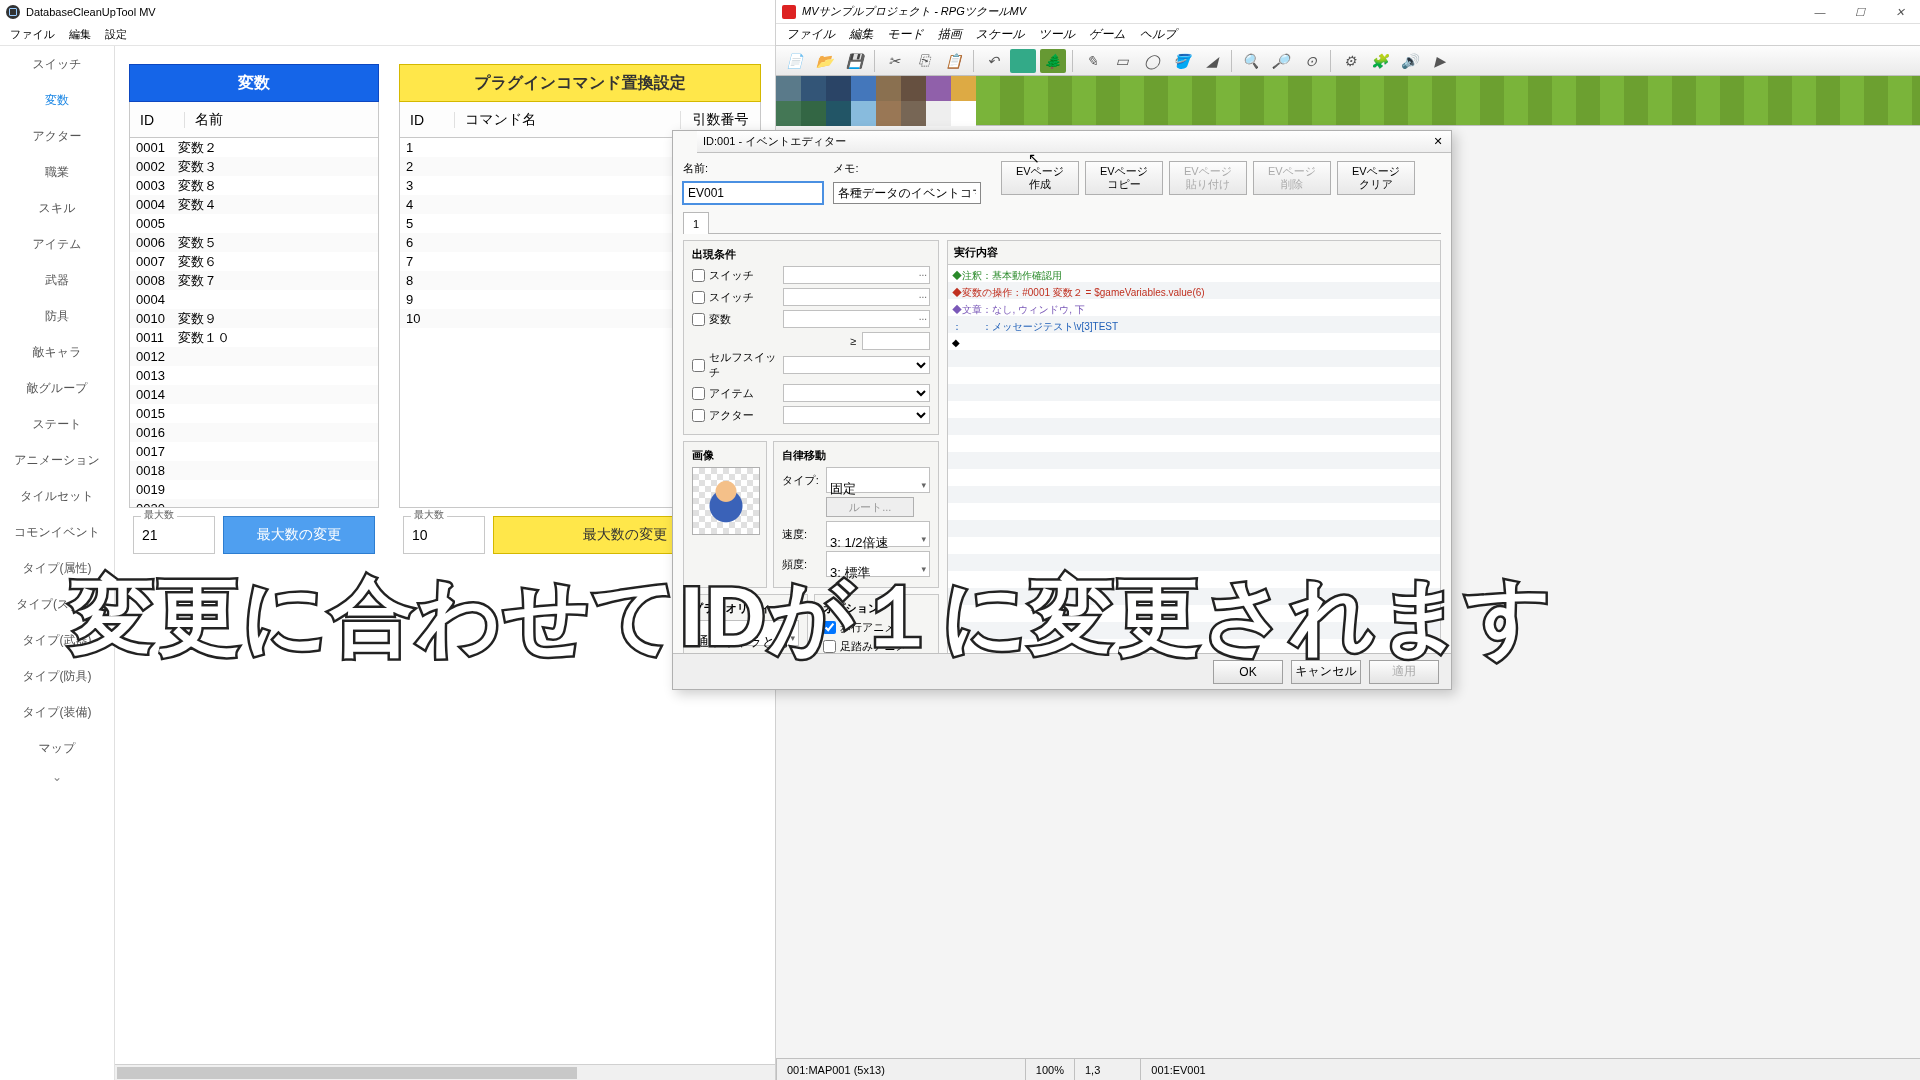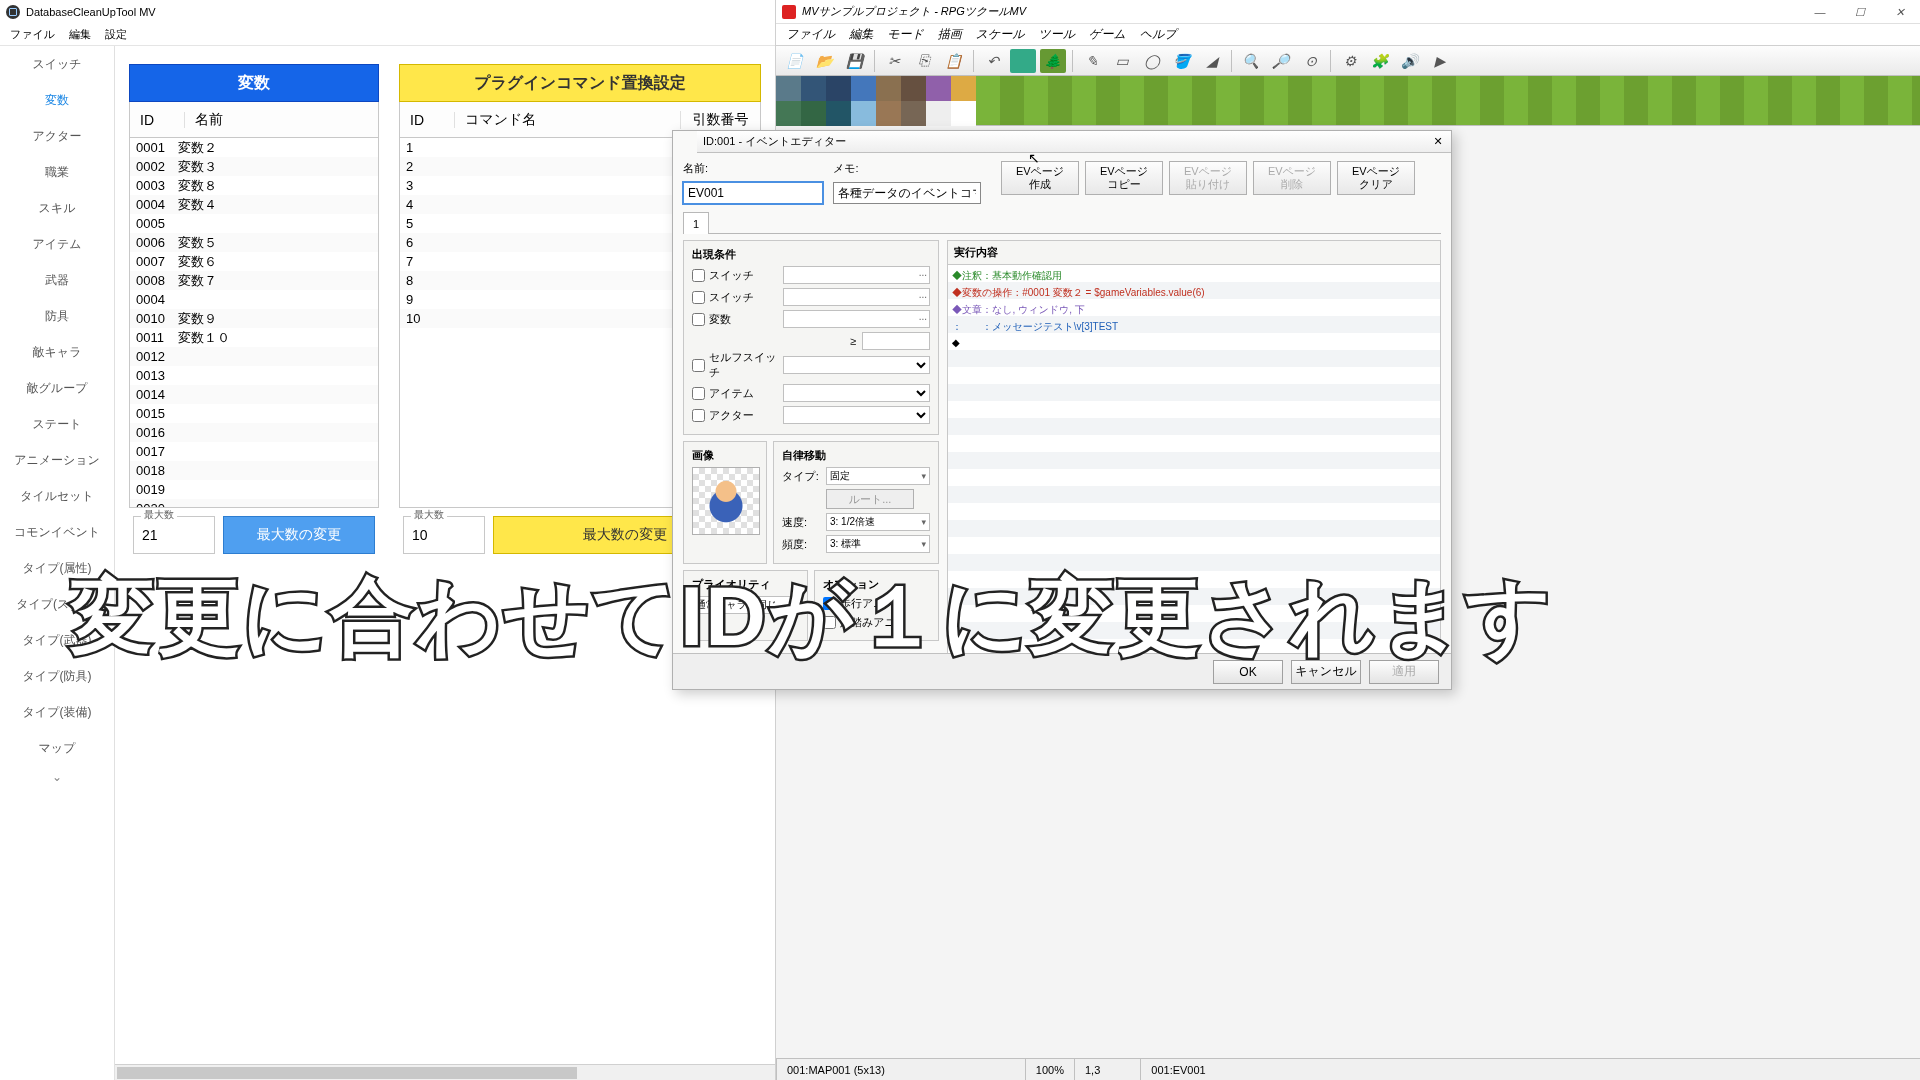--- a/index.html
+++ b/index.html
@@ -97,21 +97,21 @@
 .cond-num-row { display: flex; align-items: center; gap: 6px; justify-content: flex-end; }
 .spin { width: 68px; height: 18px; border: 1px solid #c0c0c0; background: #fff; }
 
 .img-auto-row { display: flex; gap: 6px; }
 .img-grp { width: 84px; }
 .img-box { width: 68px; height: 68px; background: repeating-conic-gradient(#e0e0e0 0 25%, #fff 0 50%) 0 0/12px 12px; border: 1px solid #b0b0b0; display: flex; align-items: center; justify-content: center; }
 .sprite { width: 36px; height: 48px; background: radial-gradient(circle at 50% 30%, #f4c089 0 10px, transparent 11px), radial-gradient(circle at 50% 60%, #3a62b8 0 16px, transparent 17px); }
 .auto-grp { flex: 1; }
 .auto-row { display: flex; align-items: center; gap: 4px; margin-bottom: 4px; }
 .auto-label { width: 40px; }
-.auto-sel { flex: 1; height: 18px; border: 1px solid #c0c0c0; background: #fff; font-size: 10px; padding: 0 3px; display: flex; align-items: center; position: relative; }
+.auto-sel { flex: 1; height: 18px; border: 1px solid #c0c0c0; background: #fff; font-size: 13px; padding: 12px 3px; display: flex; position: relative; }
 .auto-sel::after { content: "▾"; position: absolute; right: 3px; font-size: 9px; color: #666; }
 .route-btn { height: 20px; border: 1px solid #b0b0b0; background: #eee; font-size: 11px; color: #999; width: 88px; margin-left: 44px; margin-bottom: 4px; }
 
 .opts-prio-row { display: flex; gap: 6px; }
 
 .dlg-right { flex: 1; display: flex; flex-direction: column; }
 .exec-grp { flex: 1; border: 1px solid #c8c8c8; background: #bef264; }
 .exec-title { font-size: 11px; font-weight: bold; padding: 4px 6px; background: #f5f5f3; border-bottom: 1px solid #c8c8c8; }
 .exec-lines { padding: 4px; font-size: 10px; font-family: "MS Gothic", monospace; background: repeating-linear-gradient(#fff 0 17px, #f2f4f6 17px 34px); height: 100%; }
 .exec-line { height: 17px; }

